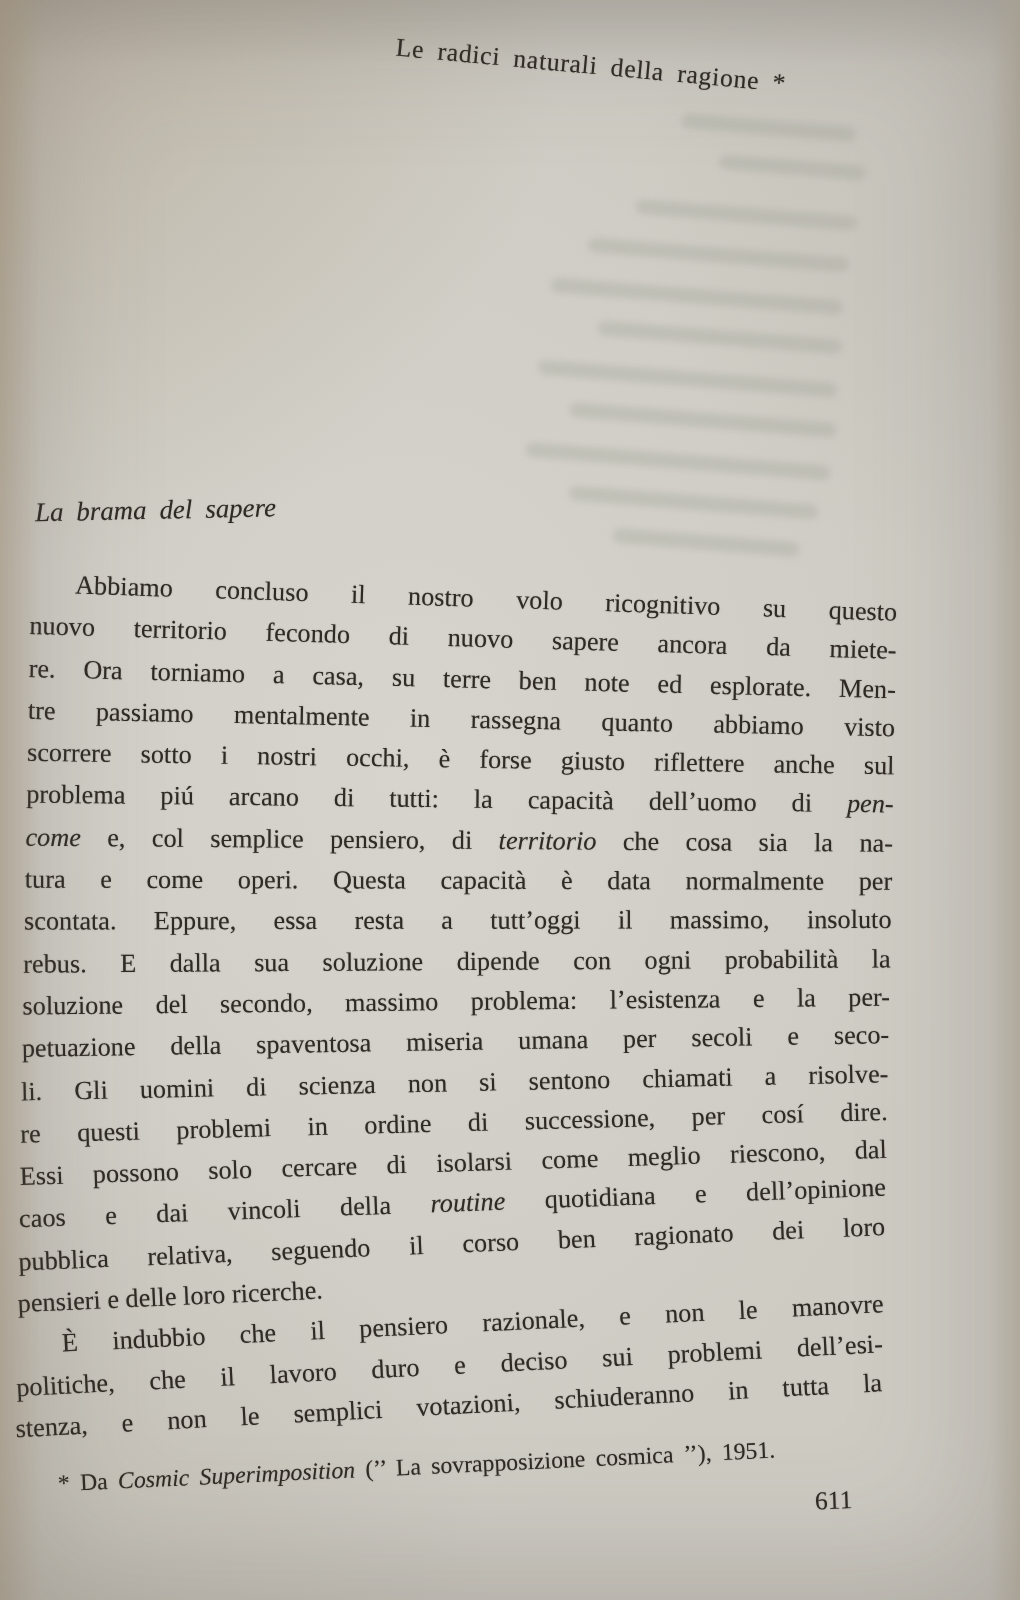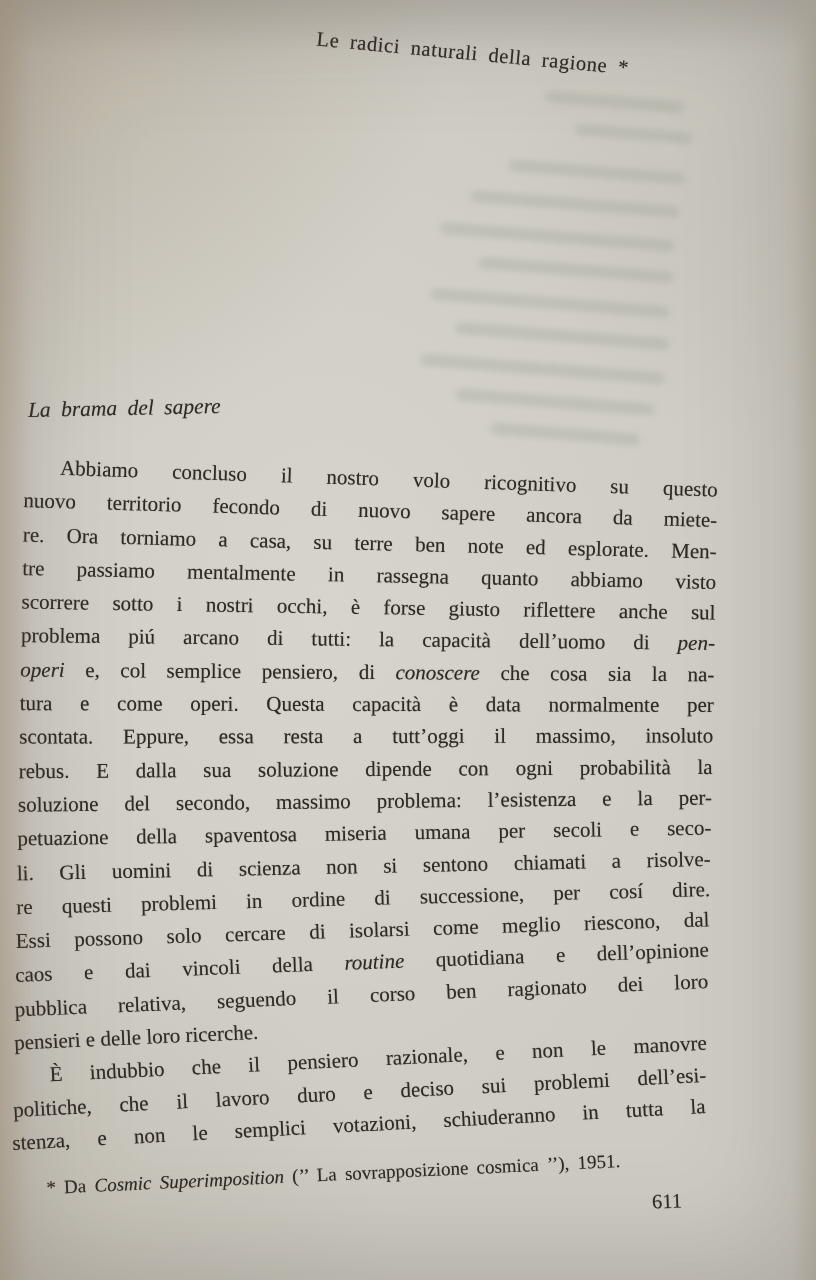--- a/index.html
+++ b/index.html
@@ -117,21 +117,21 @@
 
   <div class="section-title">La brama del sapere</div>
 
   <div class="body-text">
     <div class="line ind" style="transform:rotate(1.9deg)  translateX(4px);"><span>Abbiamo concluso il nostro volo ricognitivo su questo</span></div>
     <div class="line" style="transform:rotate(1.65deg) translateX(3.4px);"><span>nuovo territorio fecondo di nuovo sapere ancora da miete-</span></div>
     <div class="line" style="transform:rotate(1.4deg)  translateX(2.8px);"><span>re. Ora torniamo a casa, su terre ben note ed esplorate. Men-</span></div>
     <div class="line" style="transform:rotate(1.15deg) translateX(2.2px);"><span>tre passiamo mentalmente in rassegna quanto abbiamo visto</span></div>
     <div class="line" style="transform:rotate(0.9deg)  translateX(1.6px);"><span>scorrere sotto i nostri occhi, è forse giusto riflettere anche sul</span></div>
     <div class="line" style="transform:rotate(0.65deg) translateX(1px);"><span>problema piú arcano di tutti: la capacità dell’uomo di </span><i>pen-</i></div>
-    <div class="line" style="transform:rotate(0.4deg)  translateX(0.4px);"><i>operi</i><span> e, col semplice pensiero, di </span><i>conoscere</i><span> che cosa sia la na-</span></div>
+    <div class="line" style="transform:rotate(0.4deg)  translateX(0.4px);"><i>come</i><span> e, col semplice pensiero, di </span><i>territorio</i><span> che cosa sia la na-</span></div>
     <div class="line" style="transform:rotate(0.15deg) translateX(-0.2px);"><span>tura e come operi. Questa capacità è data normalmente per</span></div>
     <div class="line" style="transform:rotate(-0.1deg) translateX(-0.8px);"><span>scontata. Eppure, essa resta a tutt’oggi il massimo, insoluto</span></div>
     <div class="line" style="transform:rotate(-0.35deg) translateX(-1.4px);"><span>rebus. E dalla sua soluzione dipende con ogni probabilità la</span></div>
     <div class="line" style="transform:rotate(-0.6deg)  translateX(-2px);"><span>soluzione del secondo, massimo problema: l’esistenza e la per-</span></div>
     <div class="line" style="transform:rotate(-0.9deg)  translateX(-2.6px);"><span>petuazione della spaventosa miseria umana per secoli e seco-</span></div>
     <div class="line" style="transform:rotate(-1.2deg)  translateX(-3.2px);"><span>li. Gli uomini di scienza non si sentono chiamati a risolve-</span></div>
     <div class="line" style="transform:rotate(-1.5deg)  translateX(-3.8px);"><span>re questi problemi in ordine di successione, per cosí dire.</span></div>
     <div class="line" style="transform:rotate(-1.8deg)  translateX(-4.4px);"><span>Essi possono solo cercare di isolarsi come meglio riescono, dal</span></div>
     <div class="line" style="transform:rotate(-2.1deg)  translateX(-5px);"><span>caos e dai vincoli della </span><i>routine</i><span> quotidiana e dell’opinione</span></div>
     <div class="line" style="transform:rotate(-2.35deg) translateX(-5.6px);"><span>pubblica relativa, seguendo il corso ben ragionato dei loro</span></div>

